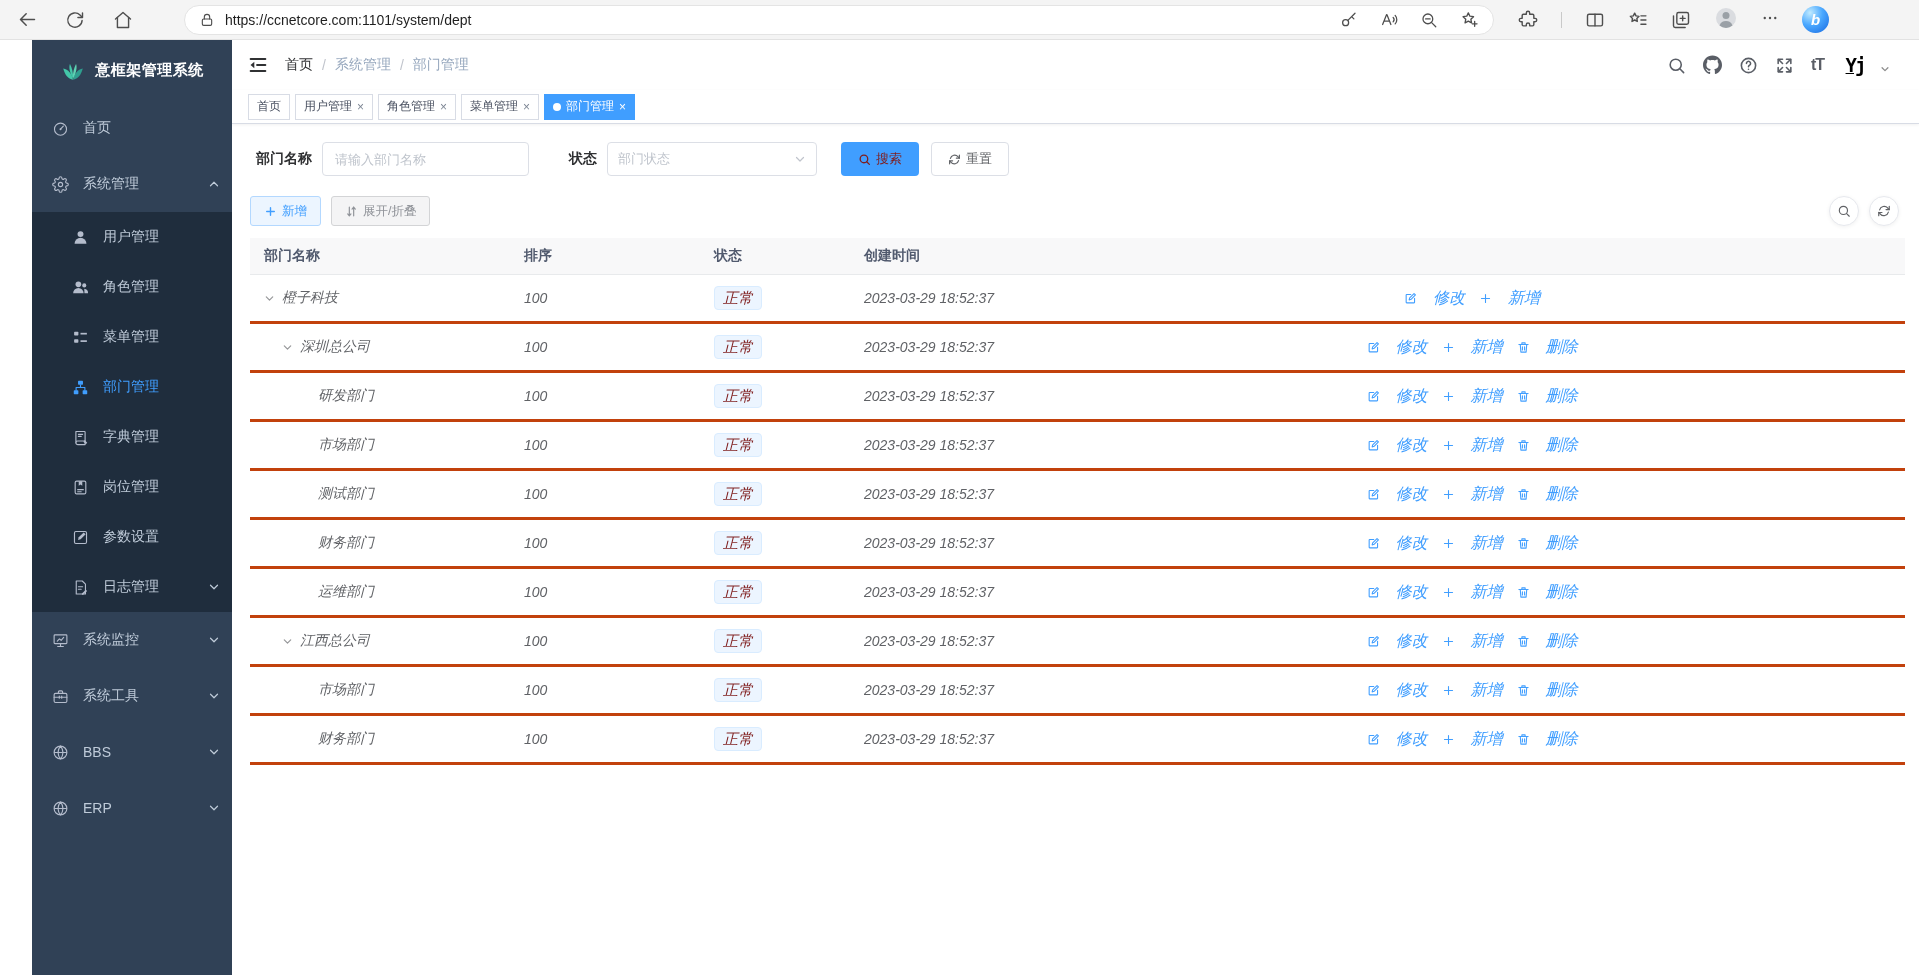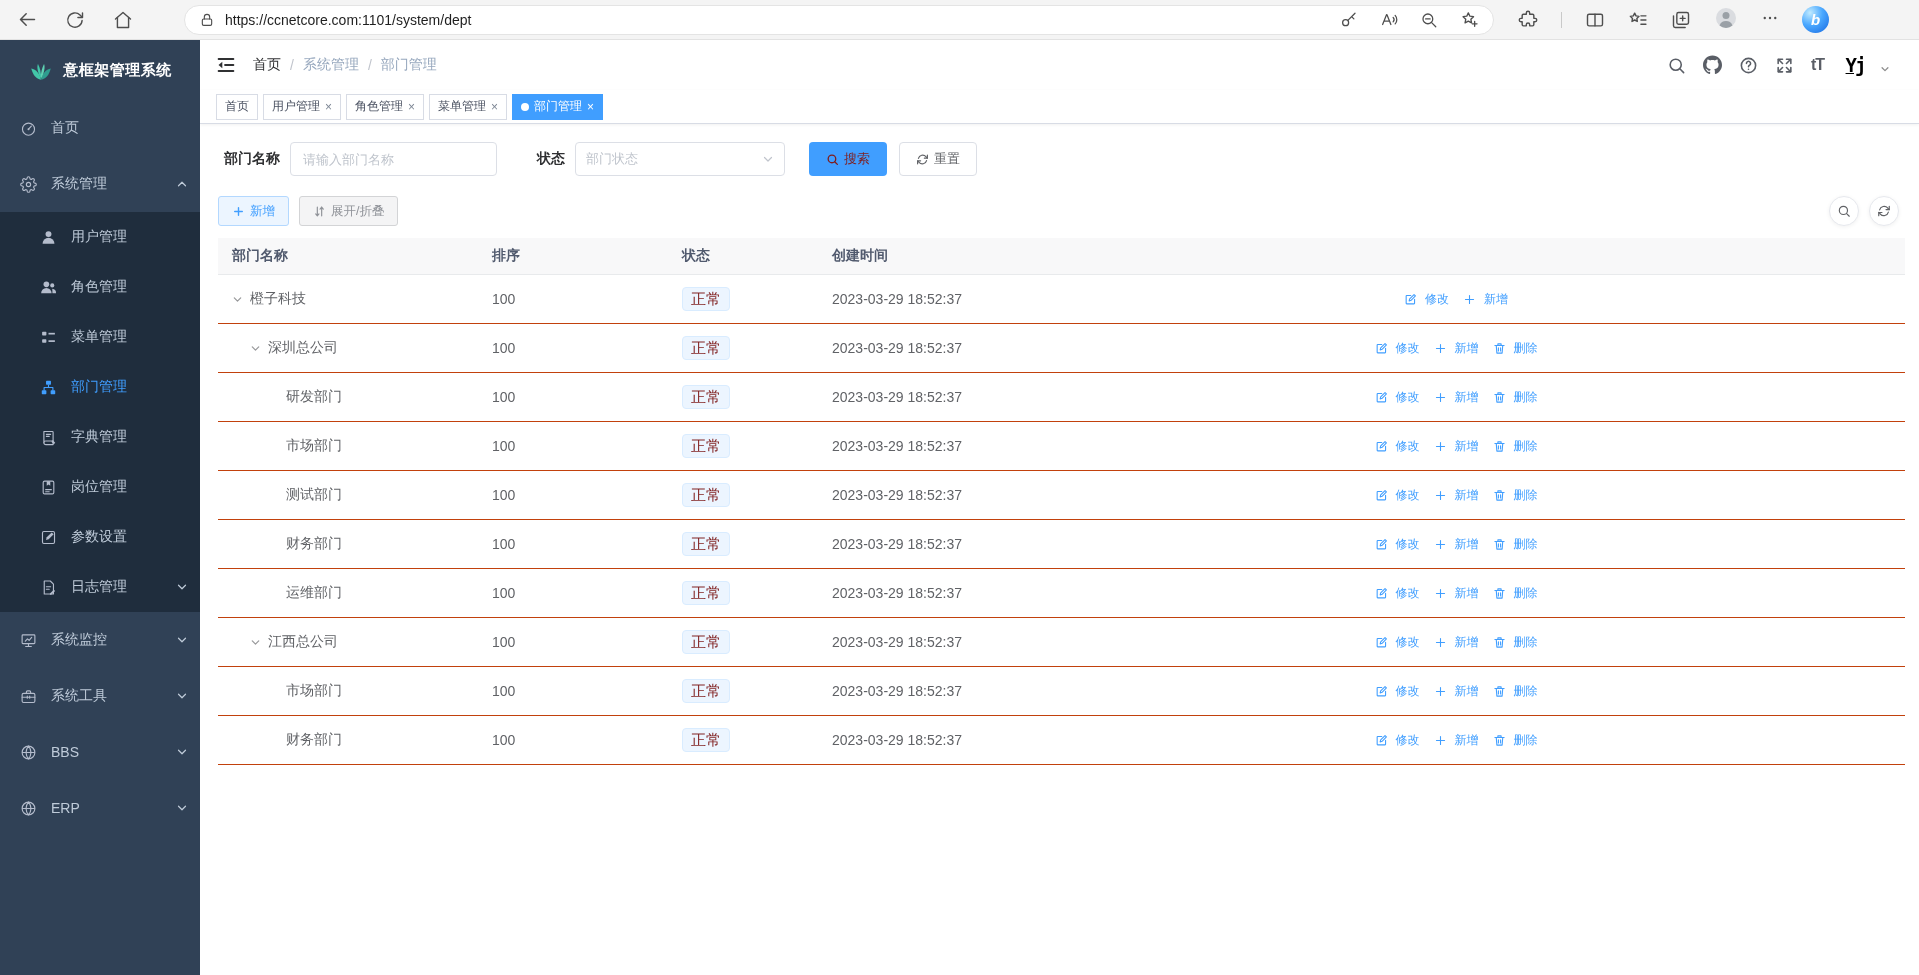--- a/index.html
+++ b/index.html
@@ -13,21 +13,21 @@
   .url-pill { width:1310px; height:30px; background:#fff; border:1px solid #e4e4e4; border-radius:16px;
     display:flex; align-items:center; padding:0 14px; margin-left:26px; color:#4e4e4e; }
   .url-text { font-size:14px; color:#1f1f1f; margin-left:10px; }
   .pill-right { margin-left:auto; display:flex; align-items:center; gap:22px; color:#4e4e4e; }
   .chrome-right { display:flex; align-items:center; gap:23px; margin-left:24px; color:#4e4e4e; }
   .chrome-divider { width:1px; height:16px; background:#c9c9c9; }
   .copilot { width:27px; height:27px; border-radius:50%; background:radial-gradient(circle at 30% 25%, #bfeaff 0%, #4aa8ff 45%, #1667e0 100%);
     color:#fff; display:flex; align-items:center; justify-content:center; font-weight:700; font-style:italic; font-size:15px; }
 
   
-  .app { display:flex; height:935px; }
+  .app { display:flex; height:935px;padding-left:32px; }
   .sidebar { width:200px; flex:none; background:#304156; }
   .logo-row { height:60px; display:flex; align-items:center; justify-content:center; gap:9px; }
   .logo-text { color:#fff; font-size:15px; font-weight:700; letter-spacing:.5px; }
   .menu-item { position:relative; height:56px; display:flex; align-items:center; padding-left:20px;
     color:#bfcbd9; font-size:14px; cursor:pointer; }
   .menu-item.sub { height:50px; padding-left:40px; background:#1f2d3d; }
   .mi-icon { width:17px; height:17px; margin-right:14px; color:#b4bccc; flex:none; }
   .mi-icon svg { width:17px; height:17px; }
   .menu-item.active, .menu-item.active .mi-icon { color:#409eff; }
   .mi-arrow { position:absolute; right:12px; color:#bfcbd9; width:12px; height:12px; }
@@ -79,28 +79,28 @@
   .icon-circles { margin-left:auto; display:flex; gap:10px; margin-right:6px; }
   .circle-btn { width:30px; height:30px; border-radius:50%; background:#fff; border:1px solid #e7e9ee;
     box-shadow:0 1px 4px rgba(0,0,0,.06); display:flex; align-items:center; justify-content:center; color:#606266; cursor:pointer; }
   .circle-btn svg { width:14px; height:14px; }
 
   .dept-table { margin-top:12px; }
   .tr { display:grid; grid-template-columns:260px 190px 150px 175px 1fr; align-items:center; }
   .thead { height:37px; background:#f8f8f9; color:#515a6e; font-weight:700; font-size:14px; border-bottom:1px solid #e8eaec; }
   .cell { padding-left:14px; }
   .cell.ops-h { text-align:center; padding-left:0; }
-  .row { height:49px; border-bottom:1px solid #c2410c; color:#606266; font-size:14px; background:#fff; }
+  .row { height:49px; border-bottom:3px solid #c2410c; color:#606266; font-size:14px; background:#fff;font-style:italic; }
   .name-cell { display:flex; align-items:center; padding-left:14px; }
   .twisty { width:18px; flex:none; color:#969799; display:flex; align-items:center; cursor:pointer; }
   .twisty svg { width:11px; height:11px; }
   .status-tag { display:inline-flex; align-items:center; height:24px; padding:0 8px; font-size:15px;
     background:#ecf5ff; border:1px solid #d9ecff; border-radius:4px; color:#7f1d1d; }
   .ops-cell { display:flex; justify-content:center; gap:14px; }
-  .op-link { display:inline-flex; align-items:center; gap:8px; color:#409eff; font-size:12px; cursor:pointer; text-decoration:none; }
+  .op-link { display:inline-flex; align-items:center; gap:16px; color:#409eff; font-size:16px; cursor:pointer; text-decoration:none; }
   .op-link svg { width:13px; height:13px; }
 </style>
 </head>
 <body>
 
 <div class="chrome">
   <div class="chrome-btn">
     <svg class="ic" width="21" height="21" viewBox="0 0 24 24">
         <path d="M20 12H4M10.5 5.5L4 12l6.5 6.5"></path>
       </svg>

